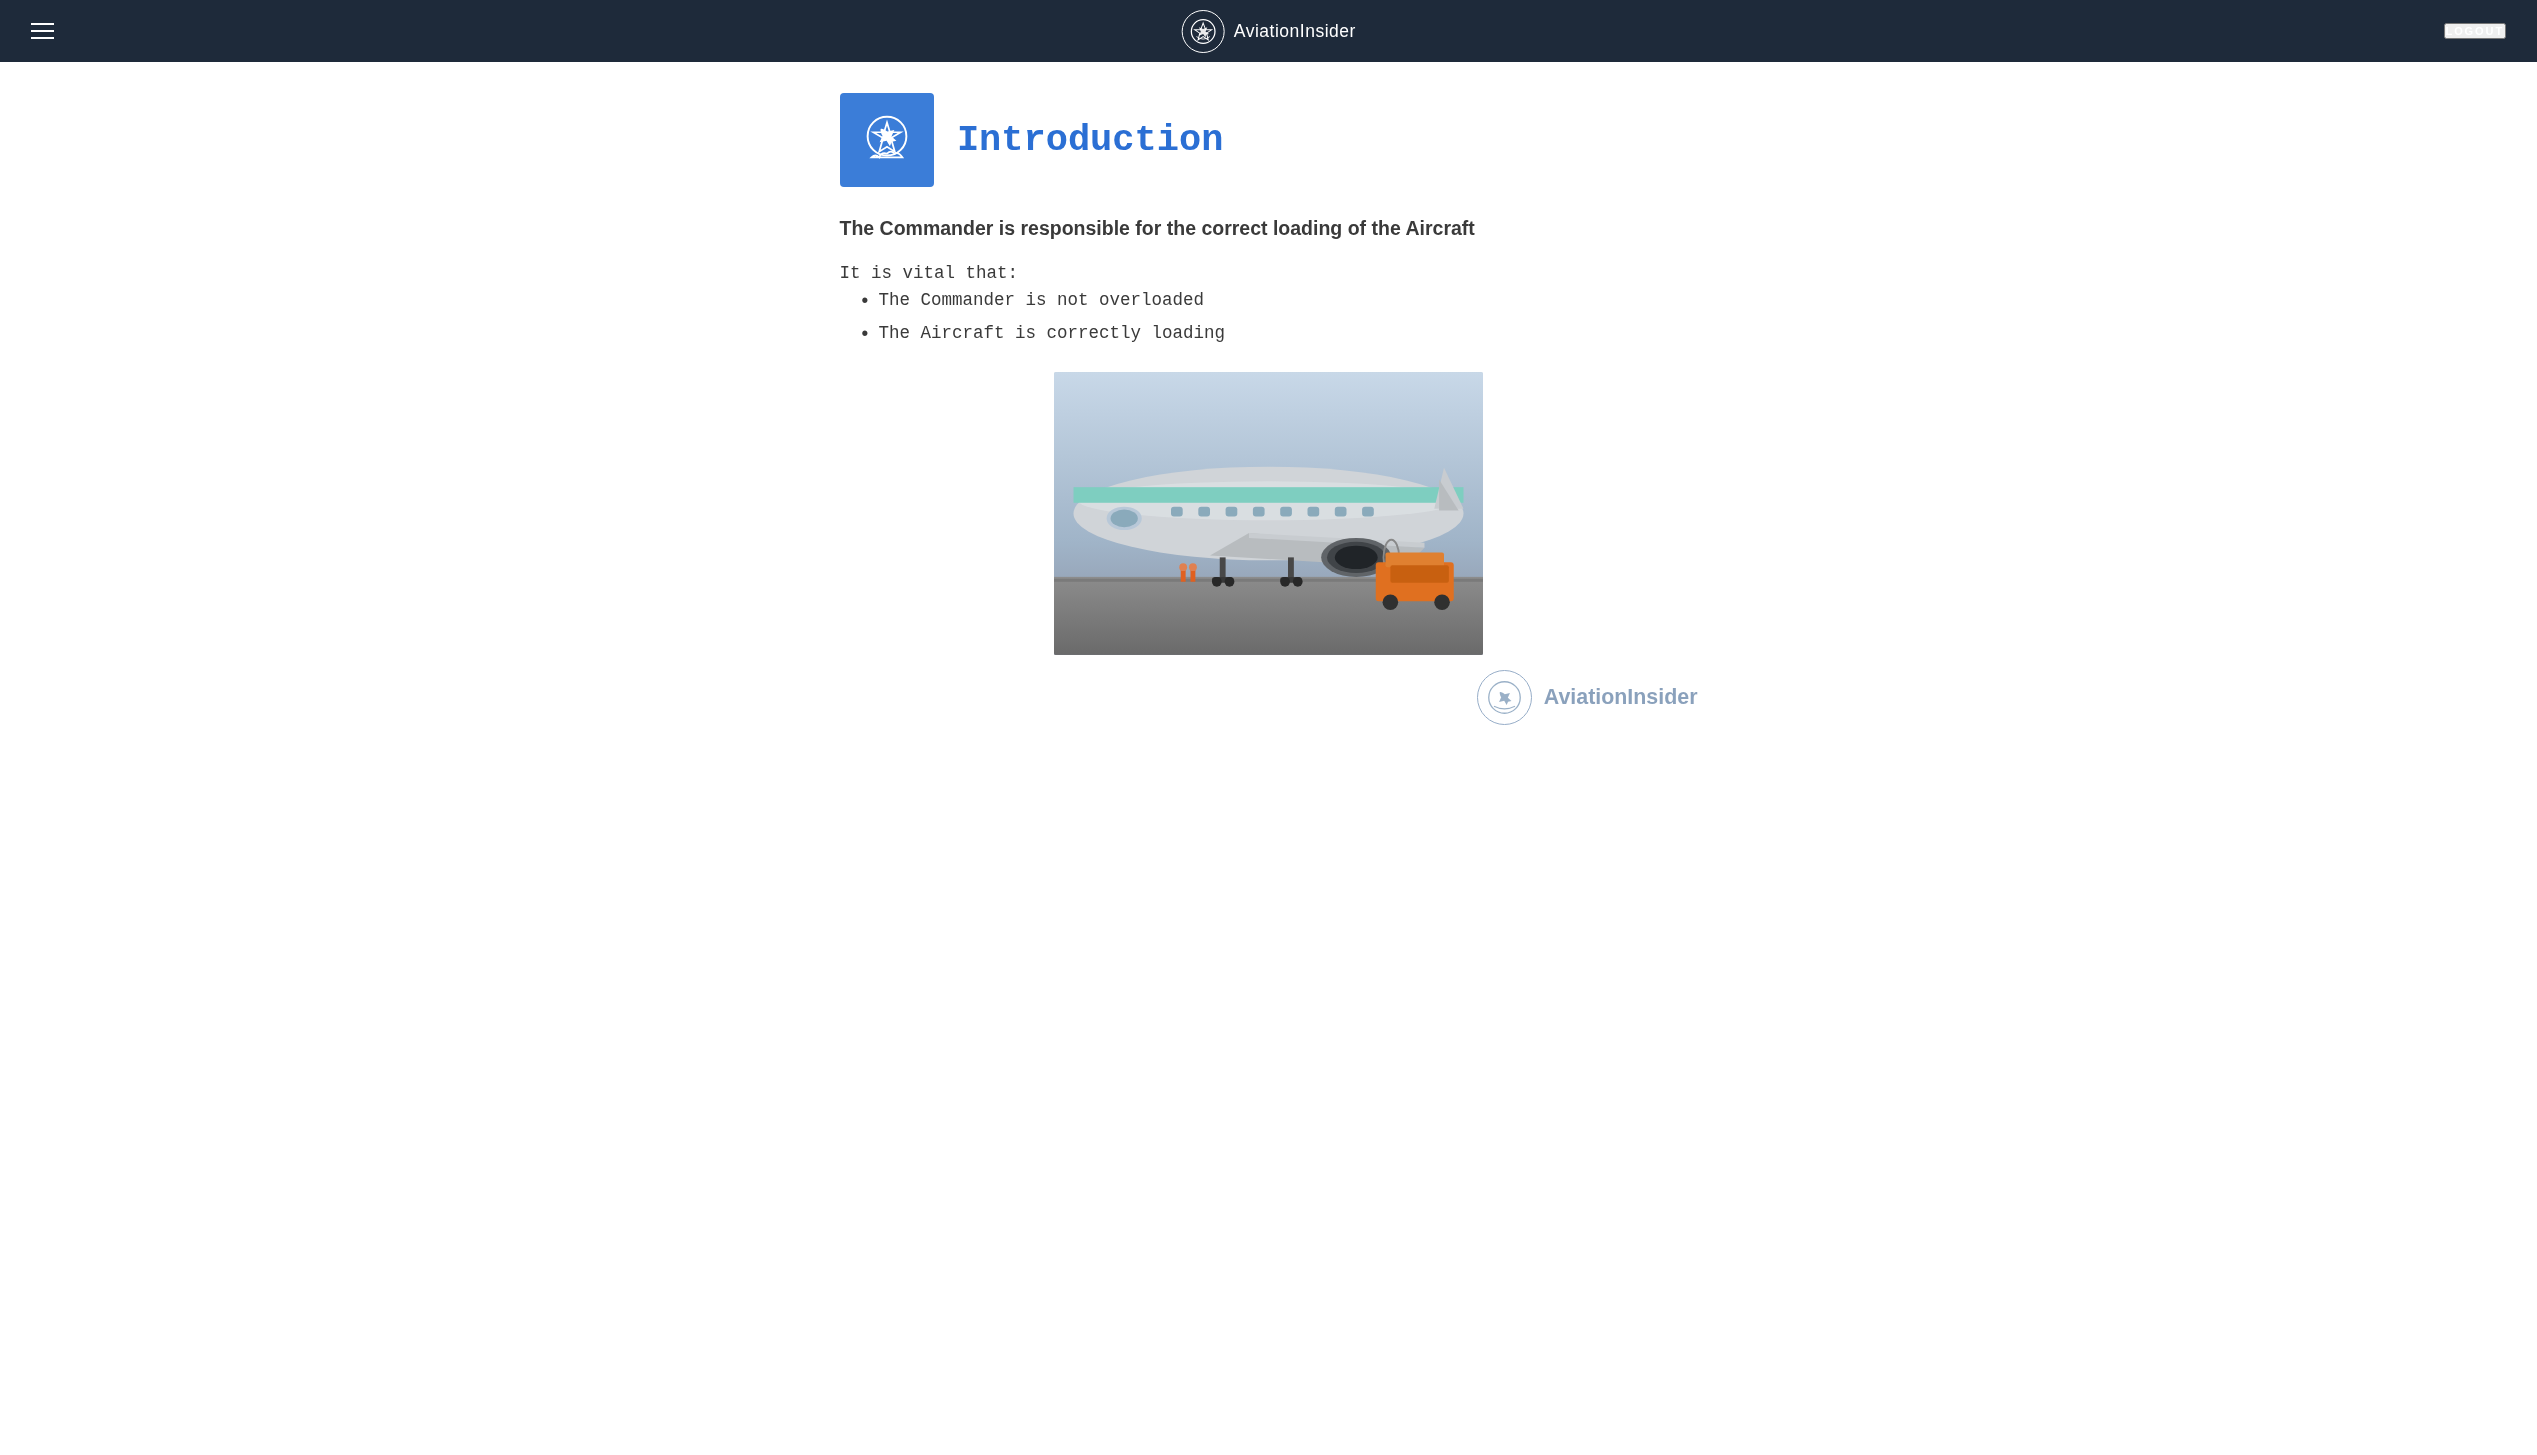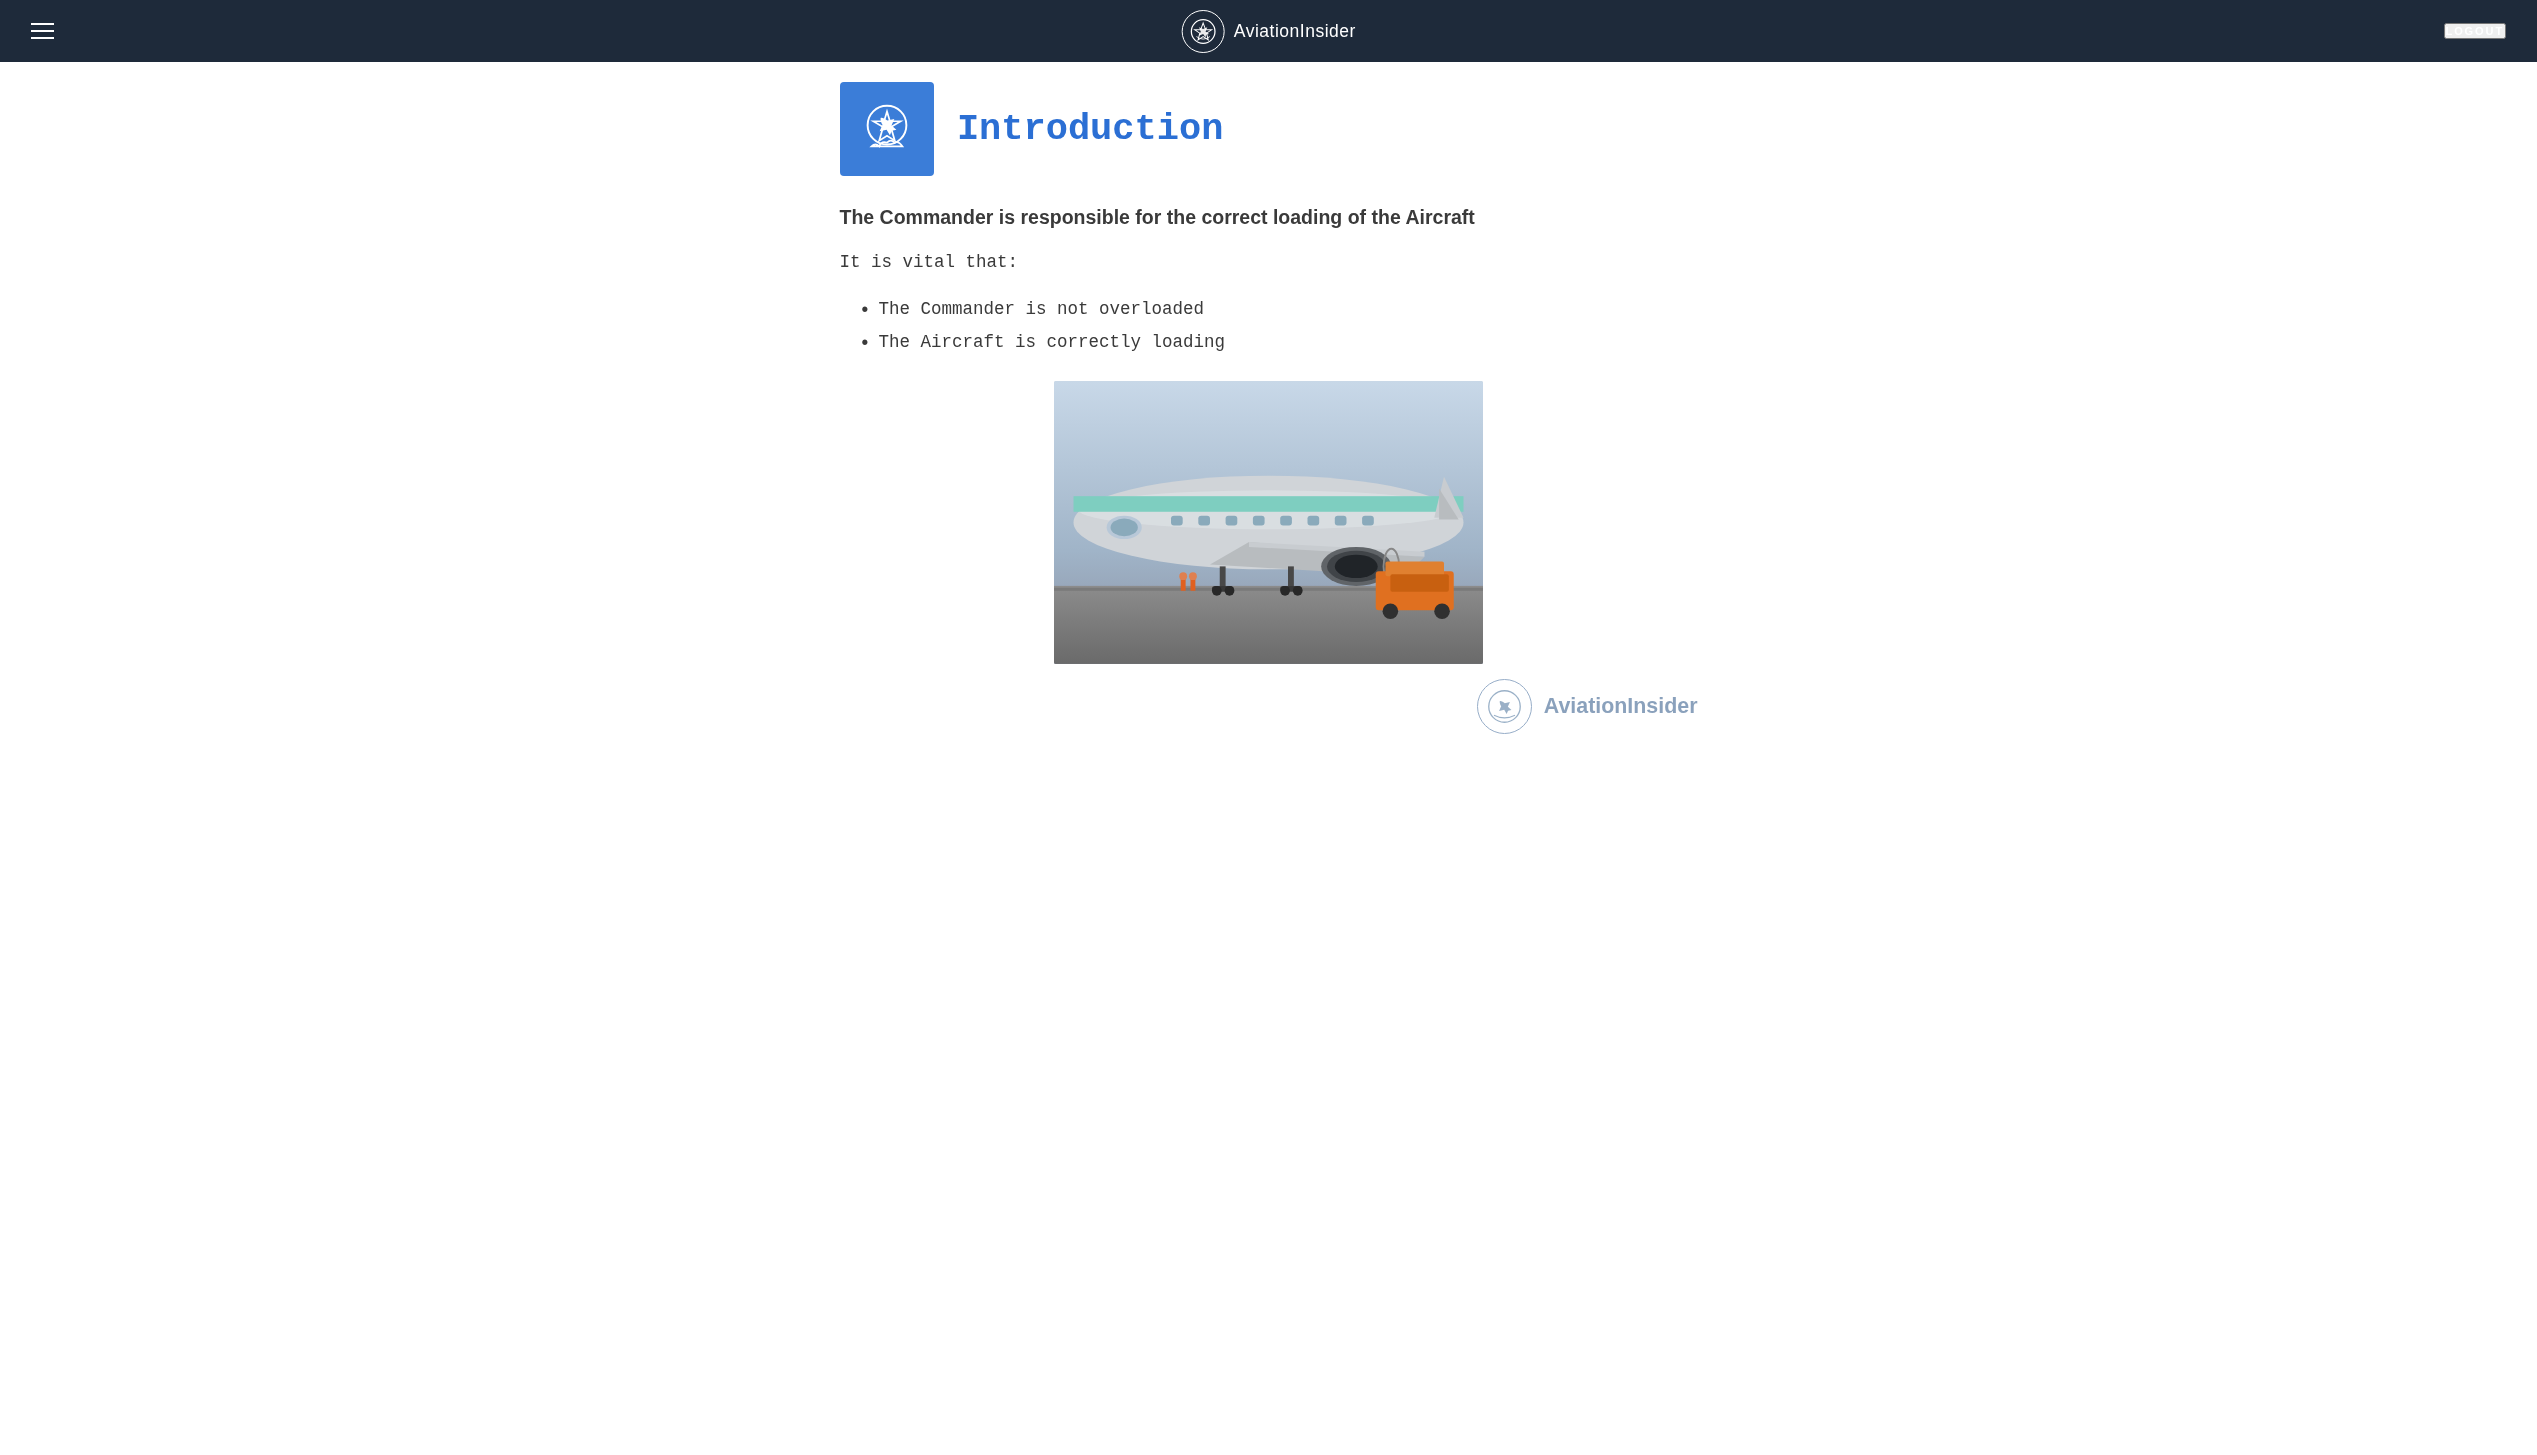--- a/index.html
+++ b/index.html
@@ -79,21 +79,21 @@
       cursor: pointer;
       font-family: Arial, sans-serif;
       font-weight: 600;
       text-transform: uppercase;
     }
 
     
     .main-content {
       max-width: 936px;
       margin: 0 auto;
-      padding: 20px 39px;
+      padding: 31px 39px;
     }
 
     
     .section-block {
       margin-bottom: 47px;
     }
 
     .section-header {
       display: flex;
       align-items: center;
@@ -135,21 +135,21 @@
       color: #3a3a3a;
       font-family: Liberation Sans, sans-serif;
       margin-bottom: 19.5px;
       line-height: 1.5;
     }
 
     .section-sub-text {
       font-size: 17.5px;
       color: #3a3a3a;
       font-family: 'Courier New', Courier, monospace;
-      margin-bottom: 27px;
+      margin-bottom: 7px;
     }
 
     .bullet-list {
       list-style: none;
       padding-left: 19.5px;
       margin-bottom: 23.4px;
     }
 
     .bullet-list li {
       font-size: 17.5px;

